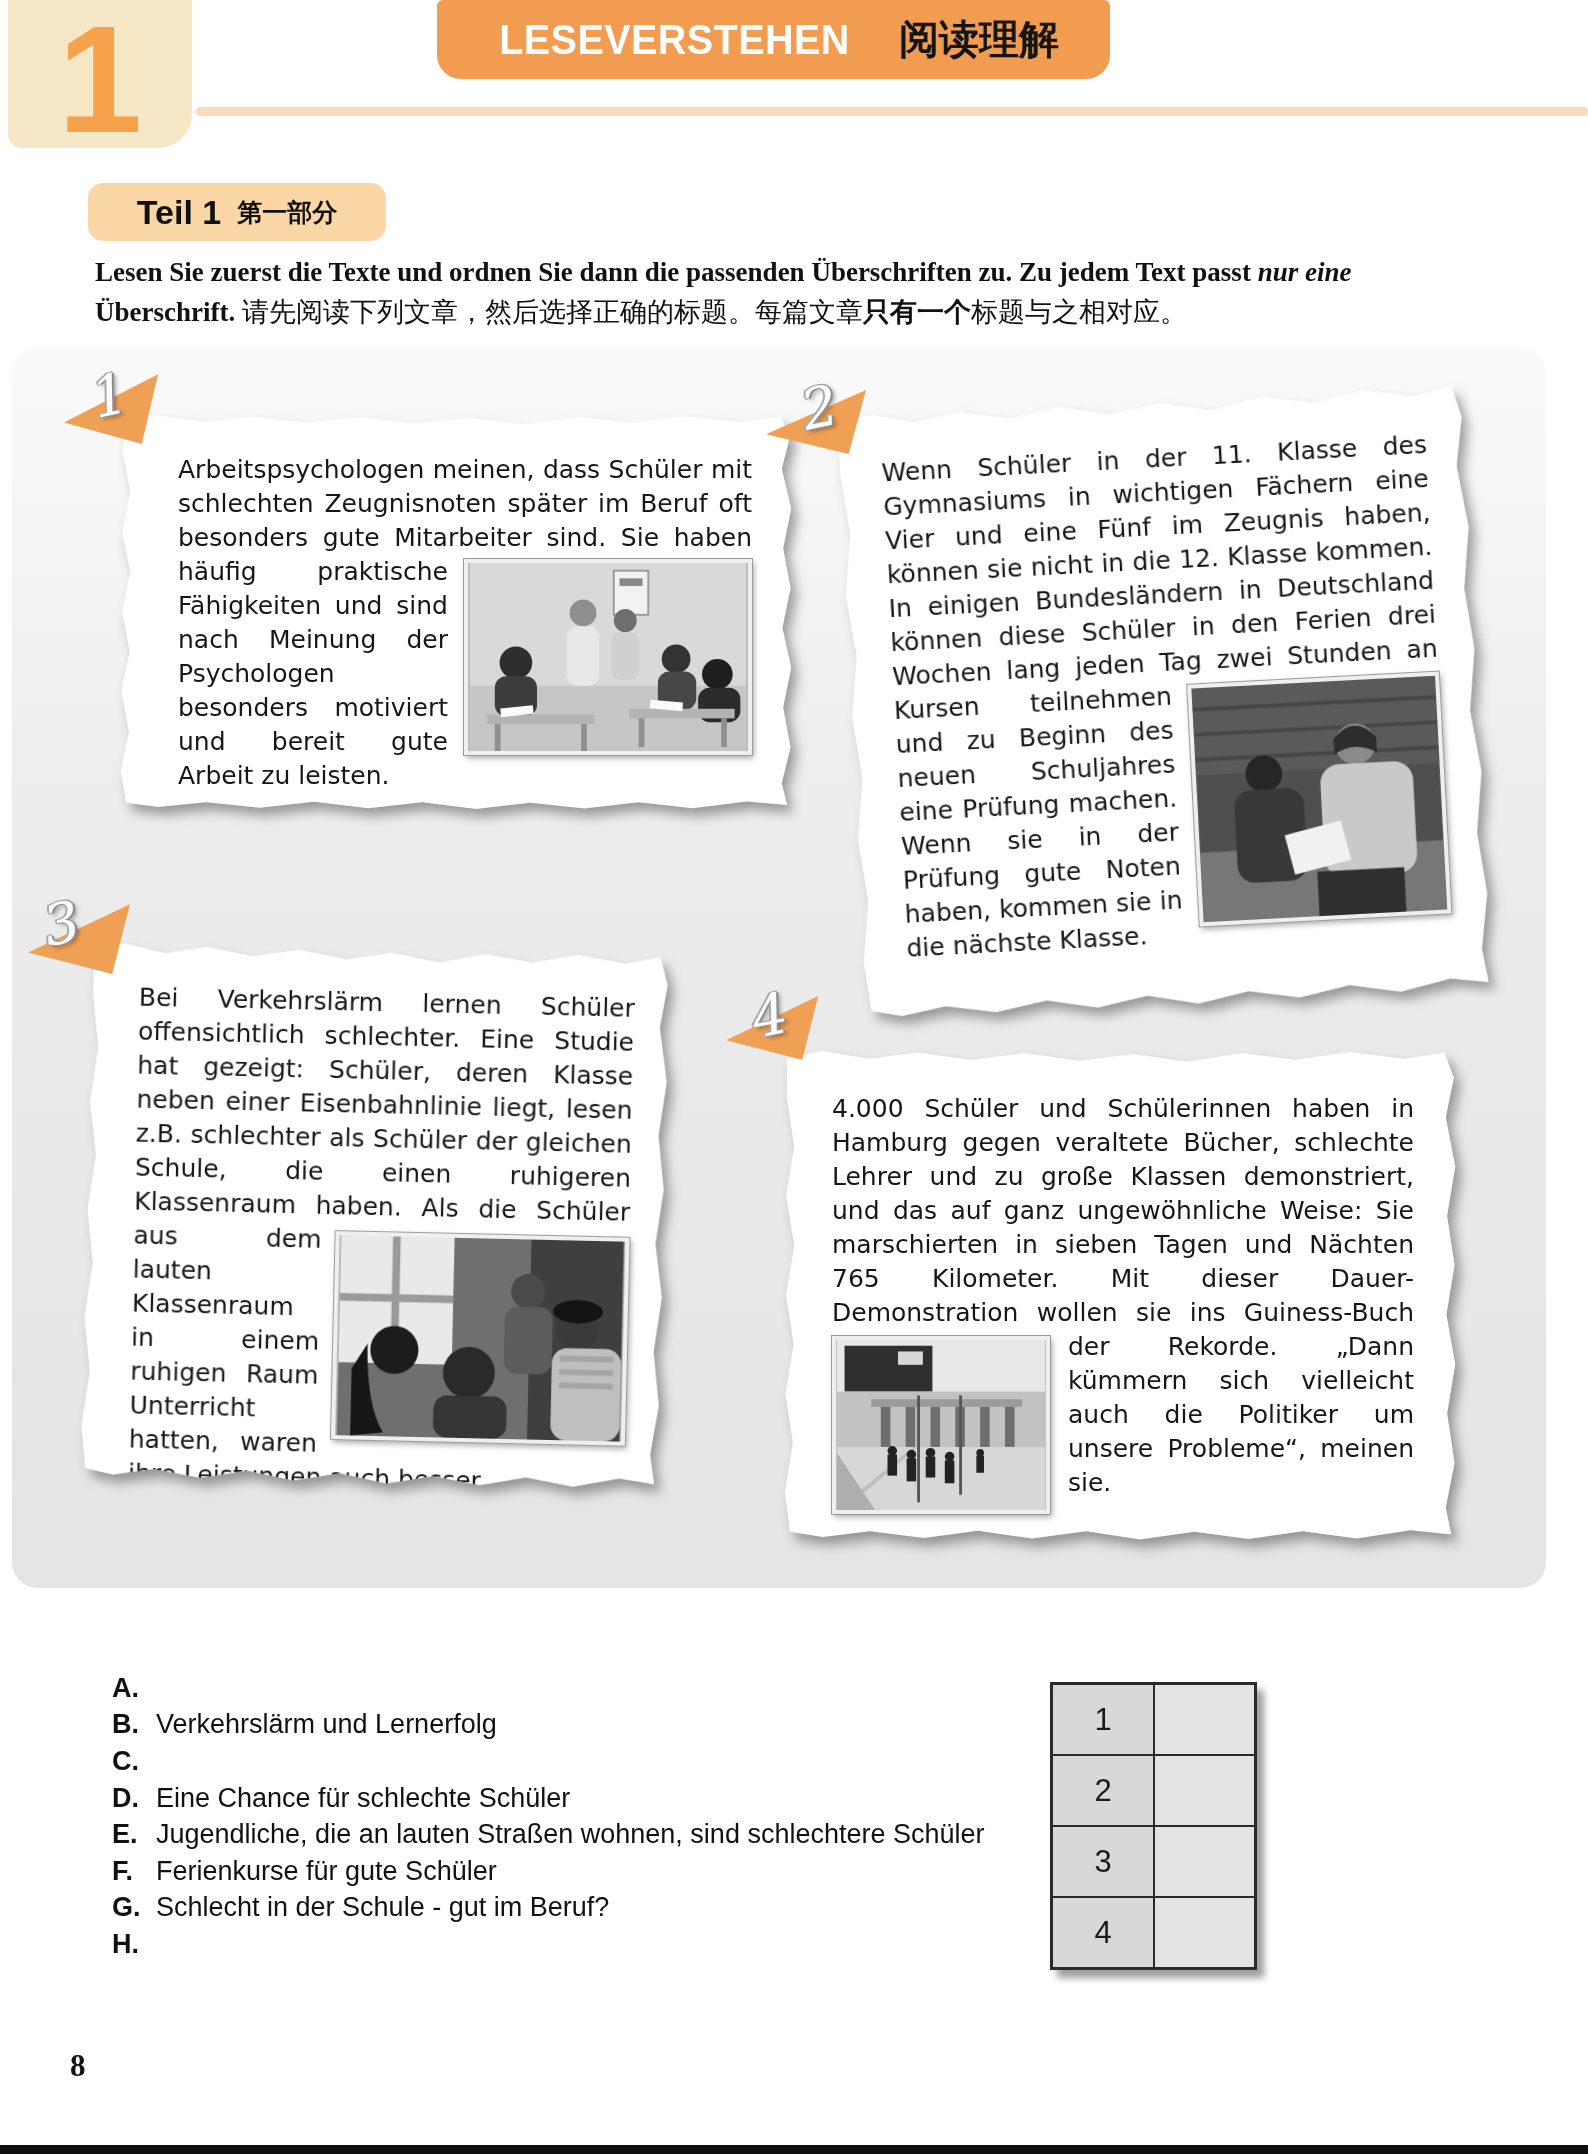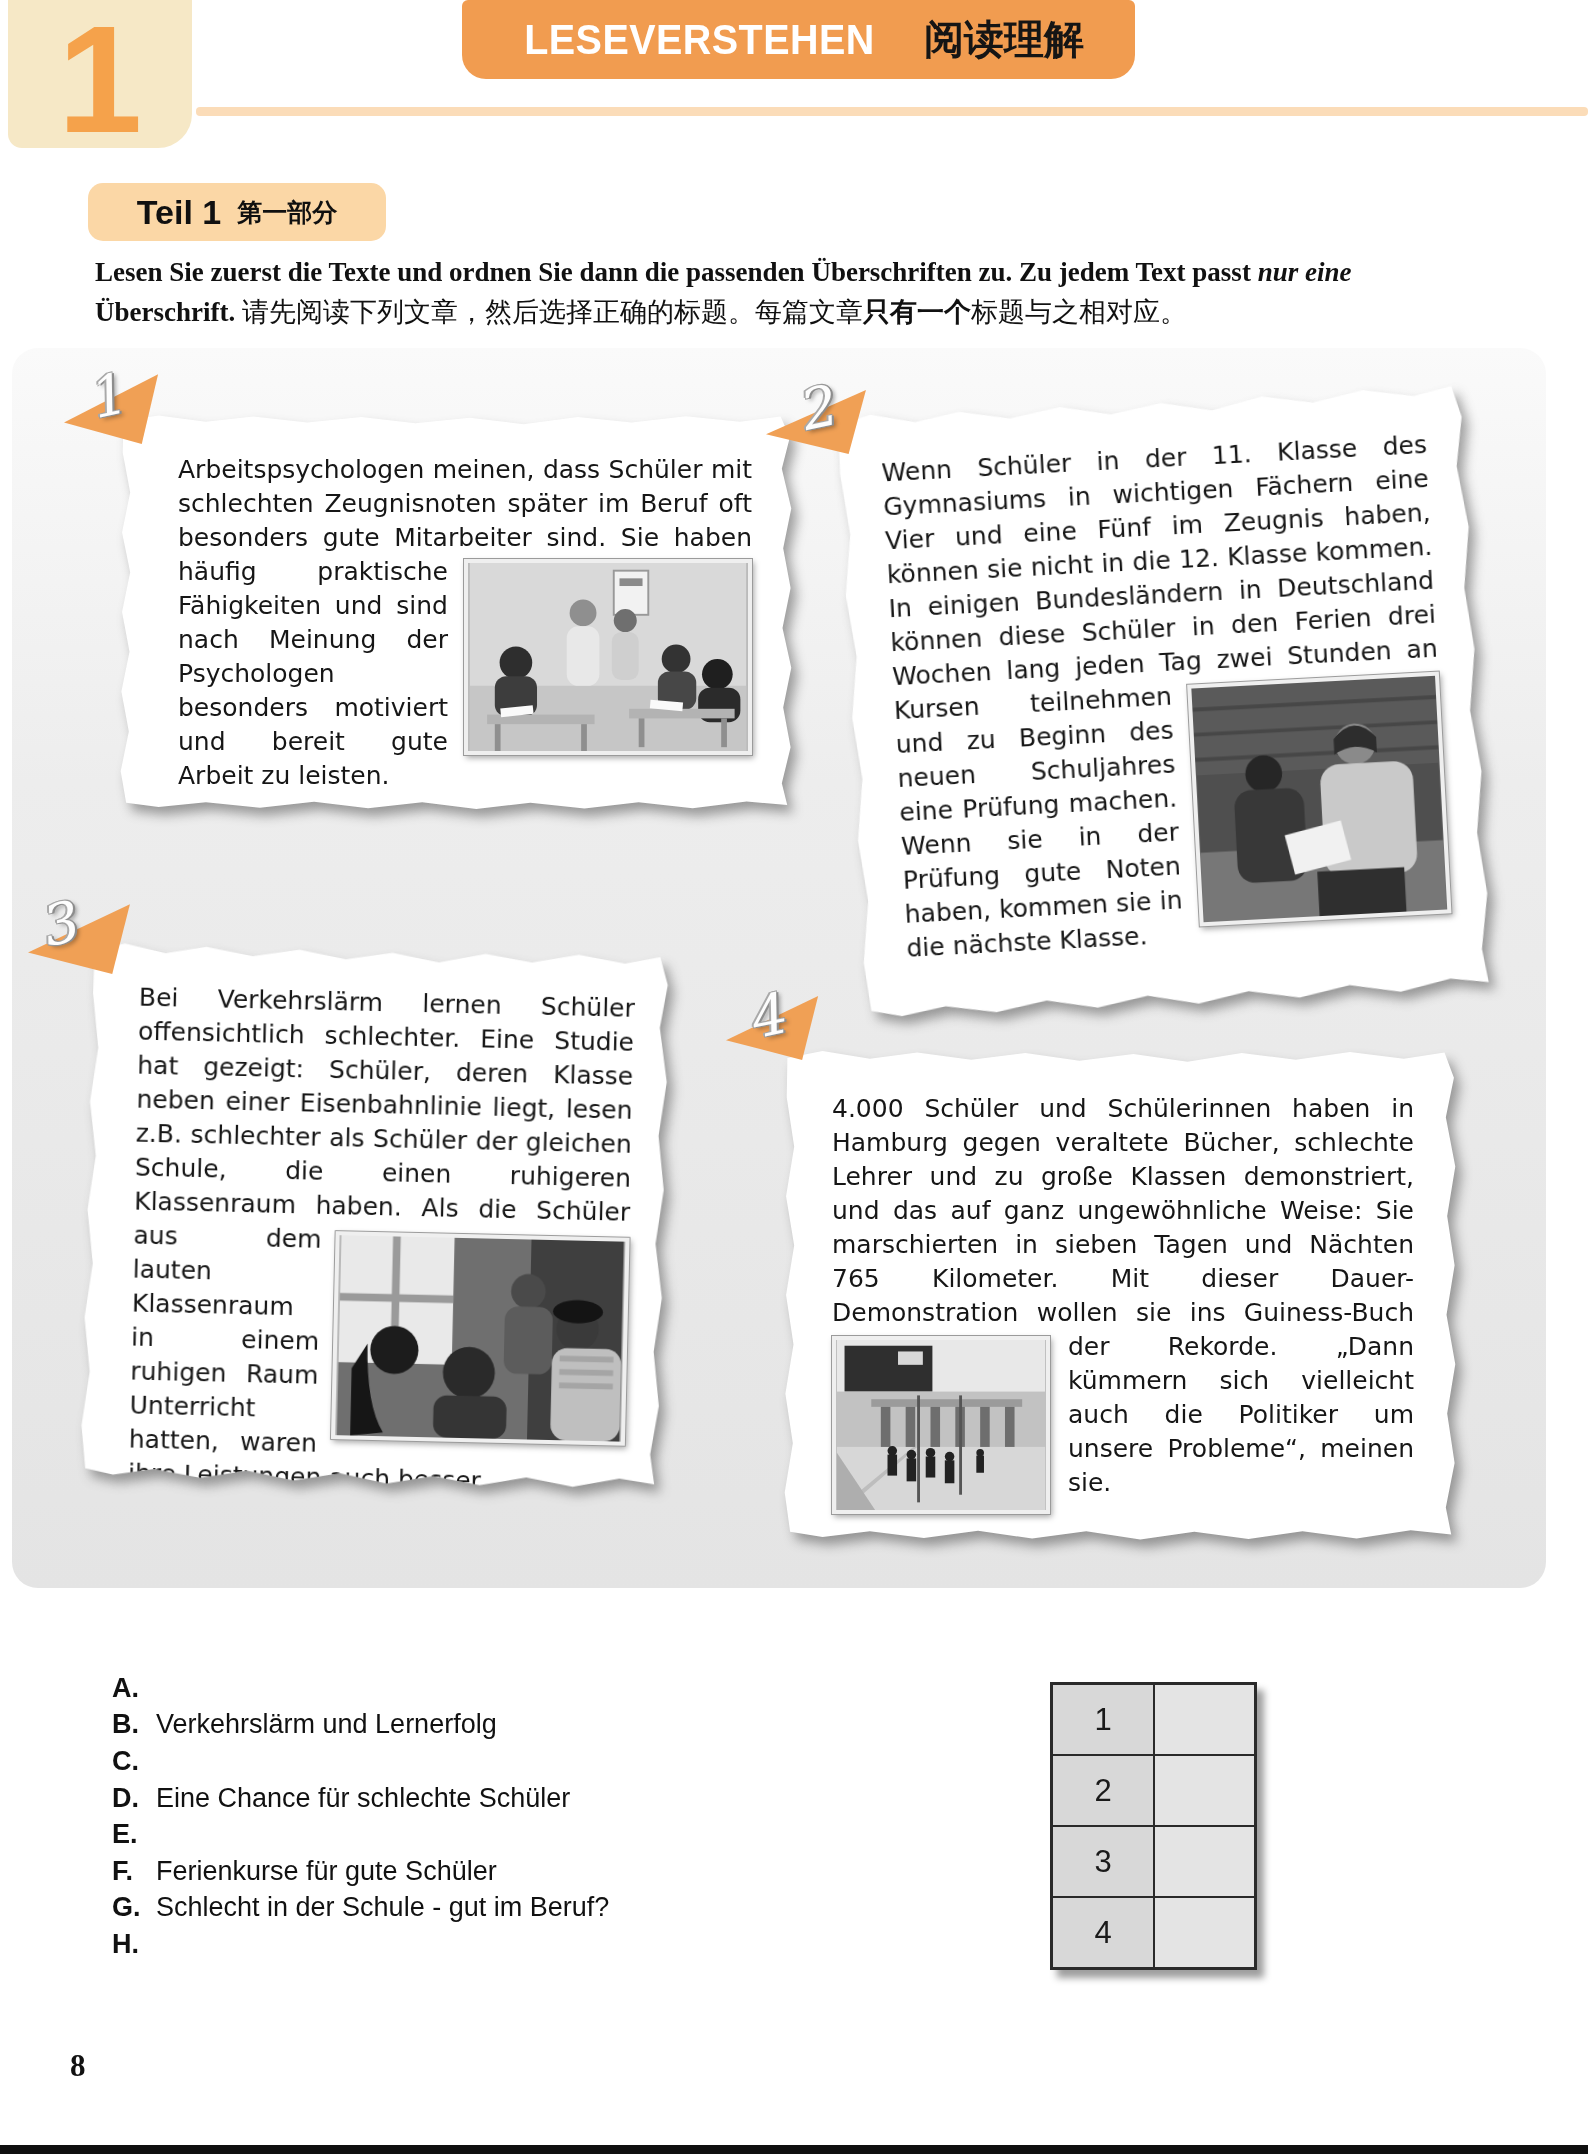--- a/index.html
+++ b/index.html
@@ -17,21 +17,21 @@
   }
   .unit-digit {
     font-family:"Liberation Sans", sans-serif; font-weight:bold;
     font-size:152px; line-height:1; color:#F5A24B; margin-top:10px;
   }
   .header-rule {
     position:absolute; left:196px; top:107px; width:1392px; height:9px;
     background:#FBDCB8; border-radius:4px;
   }
   .banner {
-    position:absolute; left:462px; top:0; width:673px; height:79px;
+    position:absolute; left:437px; top:0; width:673px; height:79px;
     background:#F19C50; border-radius:6px 6px 24px 24px;
     display:flex; align-items:center; justify-content:center; gap:38px;
   }
   .banner-de {
     font-family:"Liberation Sans", sans-serif; font-weight:bold;
     font-size:42px; color:#ffffff; letter-spacing:0.5px; transform:scaleX(0.94);
   }
   .banner-zh {
     font-family:"Liberation Sans", sans-serif; font-weight:bold;
     font-size:40px; color:#151515;
@@ -331,20 +331,21 @@
     </div>
     <div class="heading-row">
       <span class="heading-letter">C.</span>
     </div>
     <div class="heading-row">
       <span class="heading-letter">D.</span>
       <span class="heading-label">Eine Chance für schlechte Schüler</span>
     </div>
     <div class="heading-row">
       <span class="heading-letter">E.</span>
+      <span class="heading-label">Jugendliche, die an lauten Straßen wohnen, sind schlechtere Schüler</span>
     </div>
     <div class="heading-row">
       <span class="heading-letter">F.</span>
       <span class="heading-label">Ferienkurse für gute Schüler</span>
     </div>
     <div class="heading-row">
       <span class="heading-letter">G.</span>
       <span class="heading-label">Schlecht in der Schule - gut im Beruf?</span>
     </div>
     <div class="heading-row">

